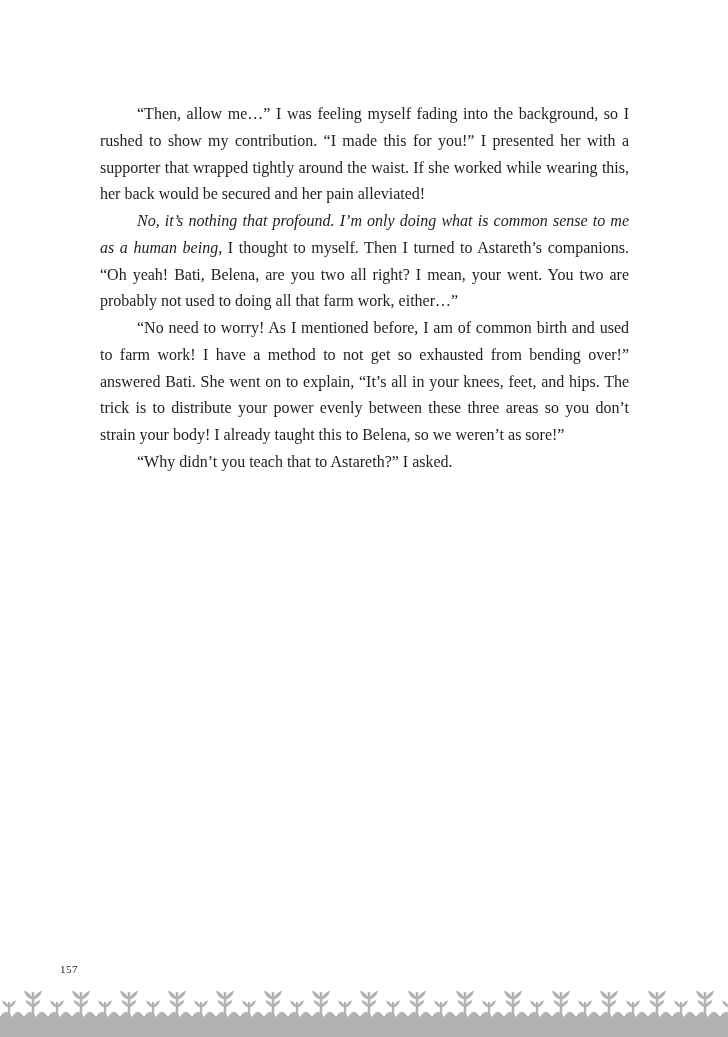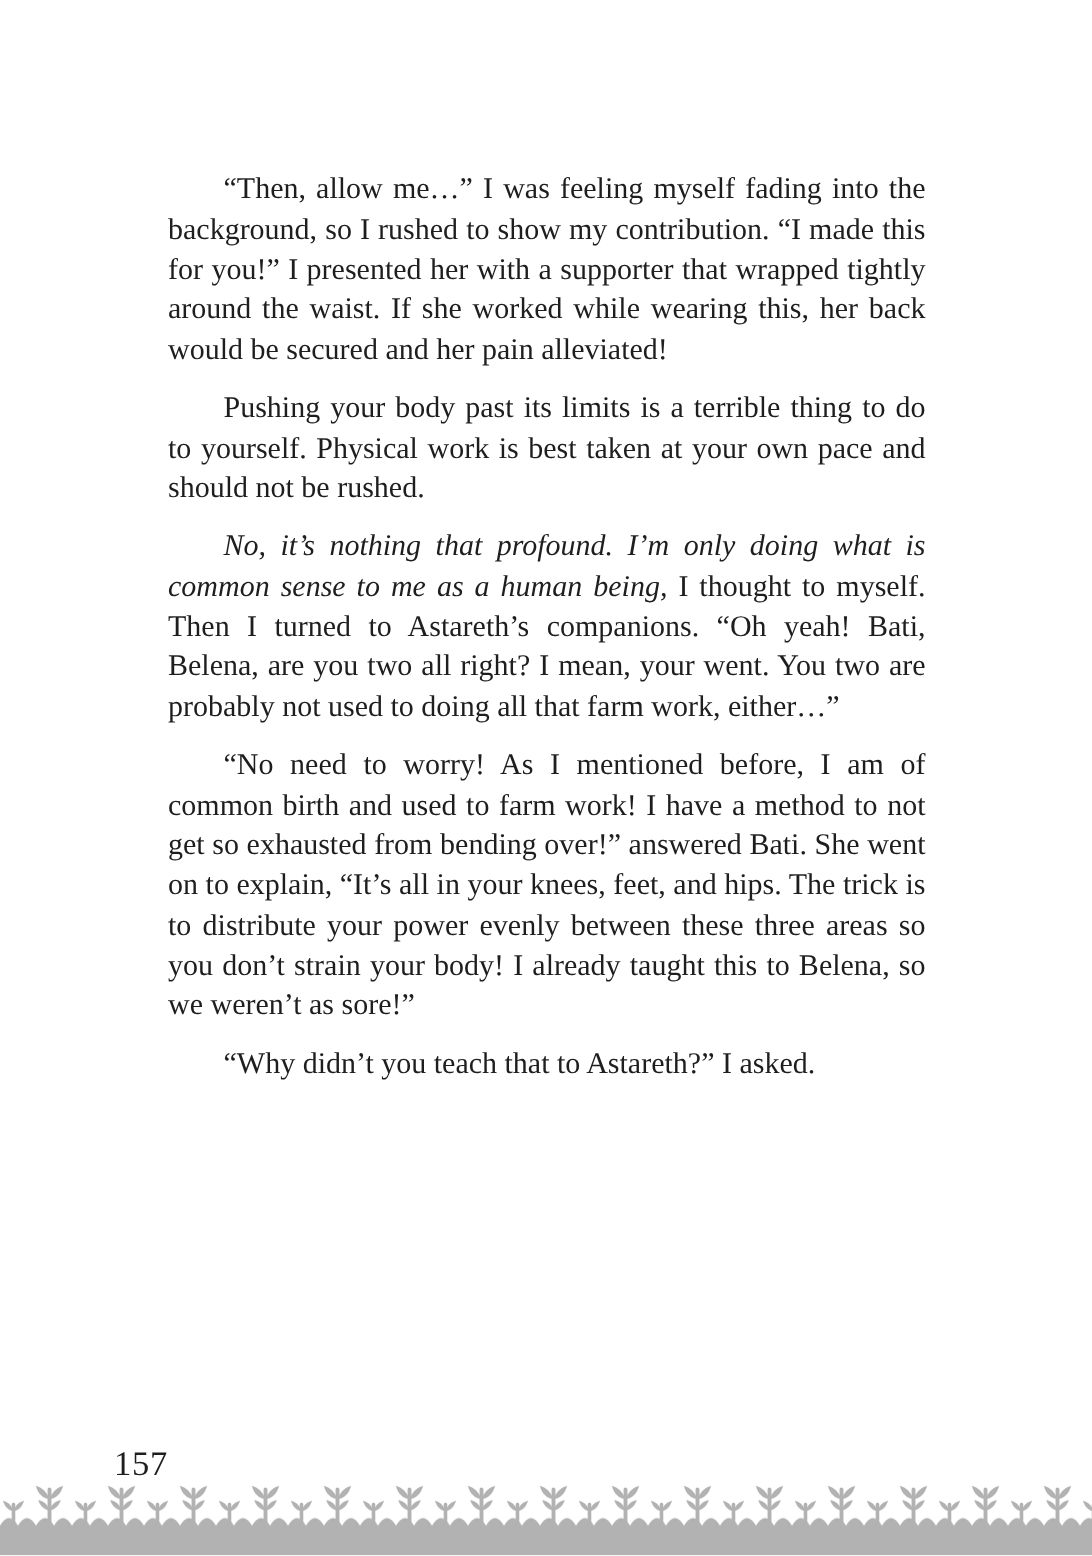--- a/index.html
+++ b/index.html
@@ -12,54 +12,53 @@
     overflow: hidden;
     font-family: "Liberation Serif", "DejaVu Serif", serif;
   }
   .text-block {
     position: absolute;
     left: 100px;
     top: 101px;
     width: 529px;
   }
   .text-block p {
-    margin: 12px;
+    margin: 0;
     text-indent: 37px;
     text-align: justify;
-    font-size: 20px;
+    font-size: 16px;
     line-height: 26.75px;
     color: var(--text-color, #1e1e1e);
   }
   .text-block p span.italic {
     font-style: italic;
   }
   .page-number {
     position: absolute;
-    left: 76px;
+    left: 60px;
     top: 963px;
-    font-size: 23px;
+    font-size: 11px;
     color: var(--text-color, #1e1e1e);
     letter-spacing: 0.5px;
   }
   .sprout-border {
     position: absolute;
     left: 0;
     bottom: 0;
     width: 728px;
     height: 47px;
     color: var(--border-gray, #b2b2b2);
     display: block;
   }
 </style>
 </head>
 <body style="background: rgb(255, 255, 255);">
 
 <div class="text-block">
     <p><span>“Then, allow me…” I was feeling myself fading into the background, so I rushed to show my contribution. “I made this for you!” I presented her with a supporter that wrapped tightly around the waist. If she worked while wearing this, her back would be secured and her pain alleviated!</span></p>
-    <p><span>Pushing your body past its limits is a terrible thing to do to yourself. Physical work is best taken at your own pace and should not be rushed.</span></p>
     <p><span class="italic">No, it’s nothing that profound. I’m only doing what is common sense to me as a human being,</span><span> I thought to myself. Then I turned to Astareth’s companions. “Oh yeah! Bati, Belena, are you two all right? I mean, your went. You two are probably not used to doing all that farm work, either…”</span></p>
     <p><span>“No need to worry! As I mentioned before, I am of common birth and used to farm work! I have a method to not get so exhausted from bending over!” answered Bati. She went on to explain, “It’s all in your knees, feet, and hips. The trick is to distribute your power evenly between these three areas so you don’t strain your body! I already taught this to Belena, so we weren’t as sore!”</span></p>
     <p><span>“Why didn’t you teach that to Astareth?” I asked.</span></p>
   </div>
 
 <div class="page-number">157</div>
 
 <svg class="sprout-border" viewBox="0 0 728 47" preserveAspectRatio="none" xmlns="http://www.w3.org/2000/svg">
   <defs>
     <pattern id="sprouts" x="0" y="0" width="48" height="47" patternUnits="userSpaceOnUse">

